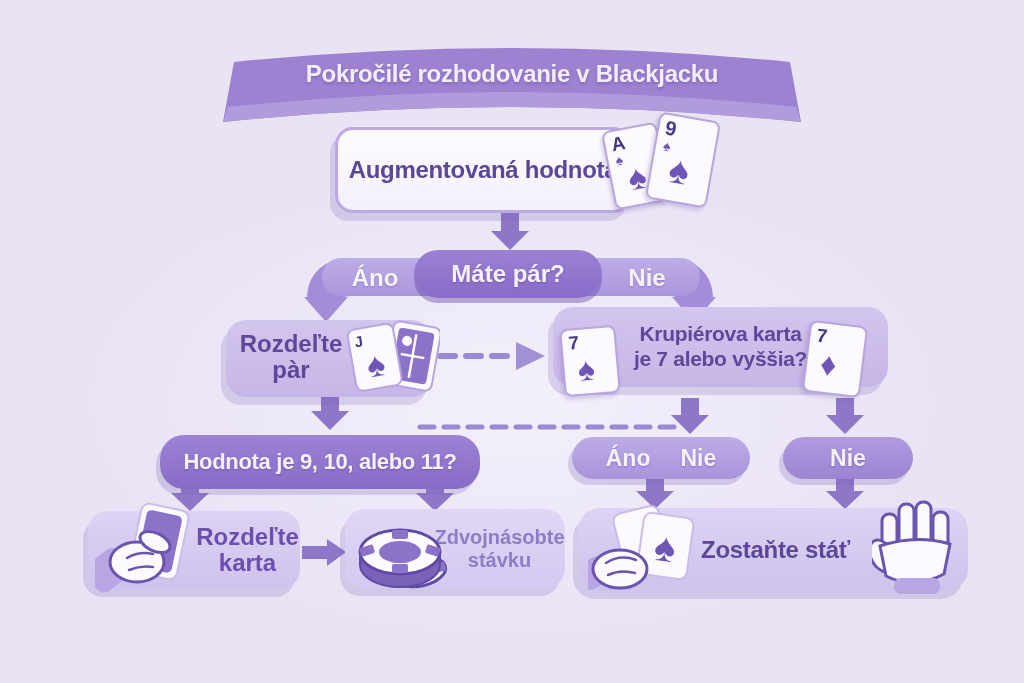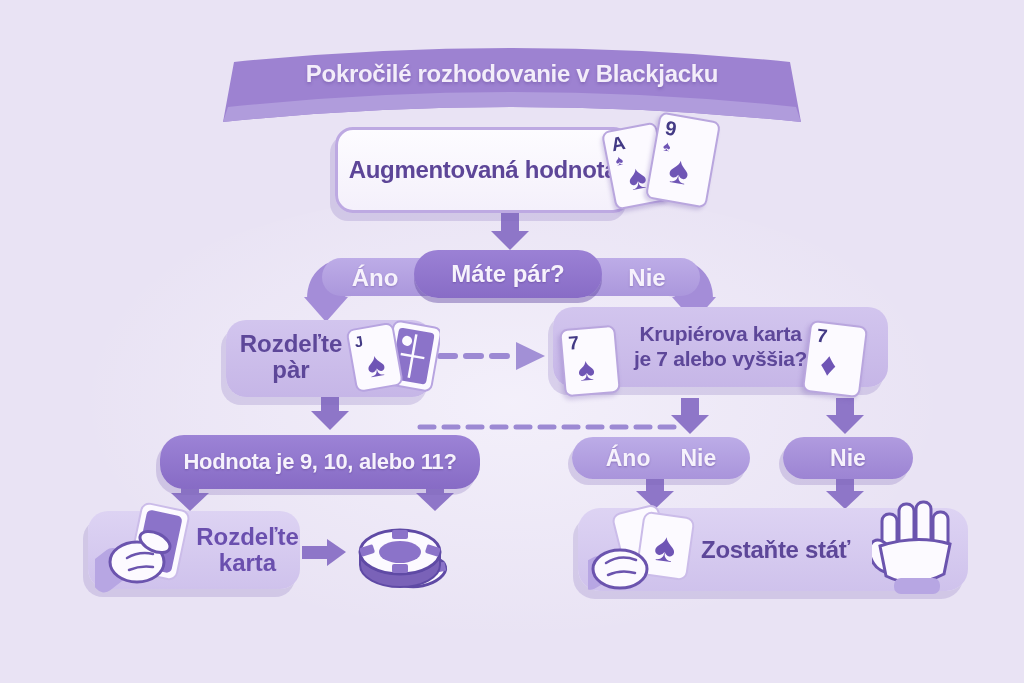--- a/index.html
+++ b/index.html
@@ -235,20 +235,26 @@
     <g transform="rotate(12 62 40)">
       <rect x="40" y="4" width="48" height="70" rx="8" fill="#fcfaff" stroke="#cbbce9" stroke-width="2"></rect>
       <rect x="46" y="10" width="36" height="58" rx="5" fill="#8b73c9"></rect>
     </g>
     <rect x="-8" y="52" width="42" height="34" rx="10" fill="#b7a6e3" transform="rotate(-38 12 68)"></rect>
     <ellipse cx="42" cy="60" rx="27" ry="20" fill="#fcfaff" stroke="#6b54ae" stroke-width="3"></ellipse>
     <ellipse cx="60" cy="40" rx="16" ry="9" fill="#fcfaff" stroke="#6b54ae" stroke-width="3" transform="rotate(25 60 40)"></ellipse>
     <path d="M32 56 q12 -7 26 -4 M34 68 q12 -5 24 -3" stroke="#6b54ae" stroke-width="2.5" fill="none" stroke-linecap="round"></path>
   </svg>
 
+  <div class="node action-box double-box">
+    <div class="double-text">
+      <div>Zdvojnásobte</div>
+      <div>stávku</div>
+    </div>
+  </div>
   <svg class="icon" style="left:352px;top:506px;width:108px;height:90px;" viewBox="0 0 108 90">
     <g transform="translate(68,66) rotate(-12)">
       <ellipse rx="26" ry="14" fill="#fcfaff" stroke="#5f4aa5" stroke-width="3"></ellipse>
       <ellipse rx="12" ry="6" fill="#8b73c9"></ellipse>
       <rect x="-26" y="-5" width="9" height="9" fill="#8b73c9"></rect>
       <rect x="17" y="-5" width="9" height="9" fill="#8b73c9"></rect>
     </g>
     <path d="M 8,46 a40,22 0 0 0 80,0 l0,13 a40,22 0 0 1 -80,0 z" fill="#7a62b8" stroke="#5f4aa5" stroke-width="2"></path>
     <ellipse cx="48" cy="46" rx="40" ry="22" fill="#fcfaff" stroke="#5f4aa5" stroke-width="3"></ellipse>
     <ellipse cx="48" cy="46" rx="21" ry="11" fill="#8b73c9"></ellipse>

